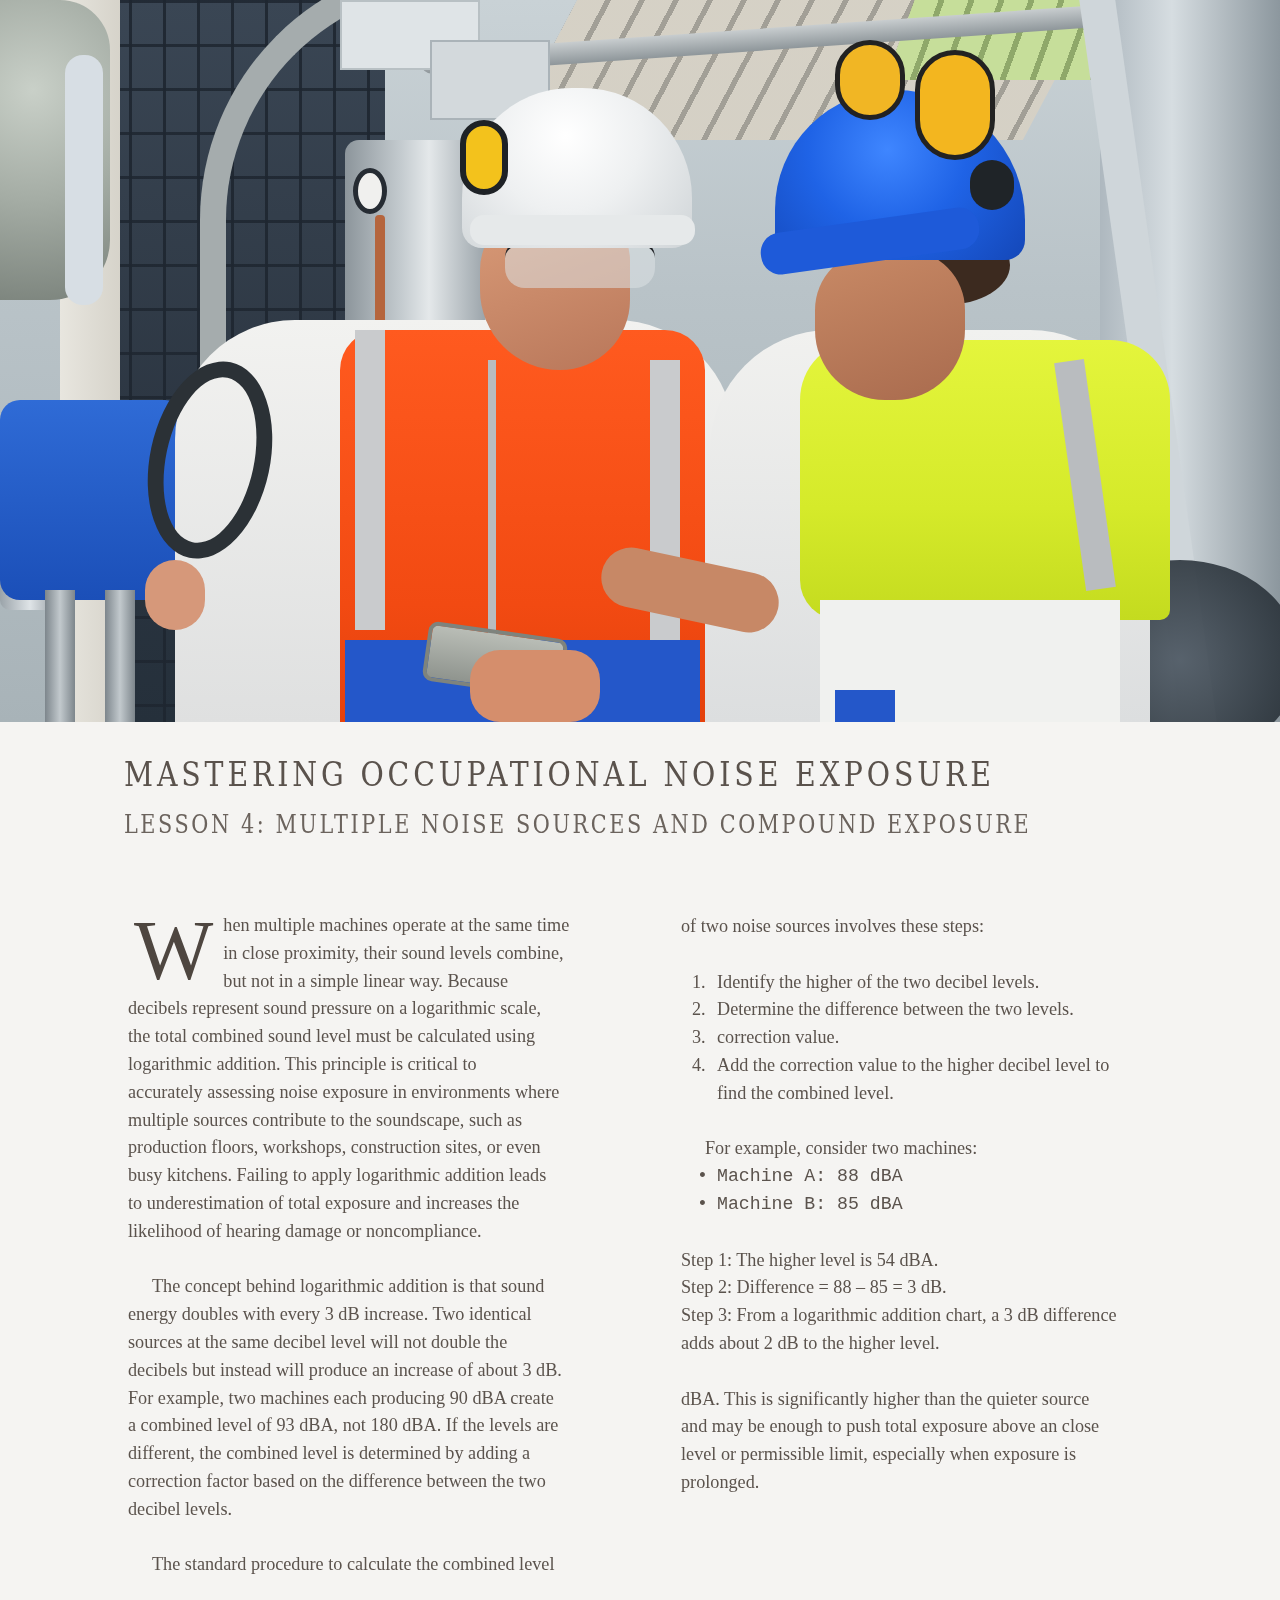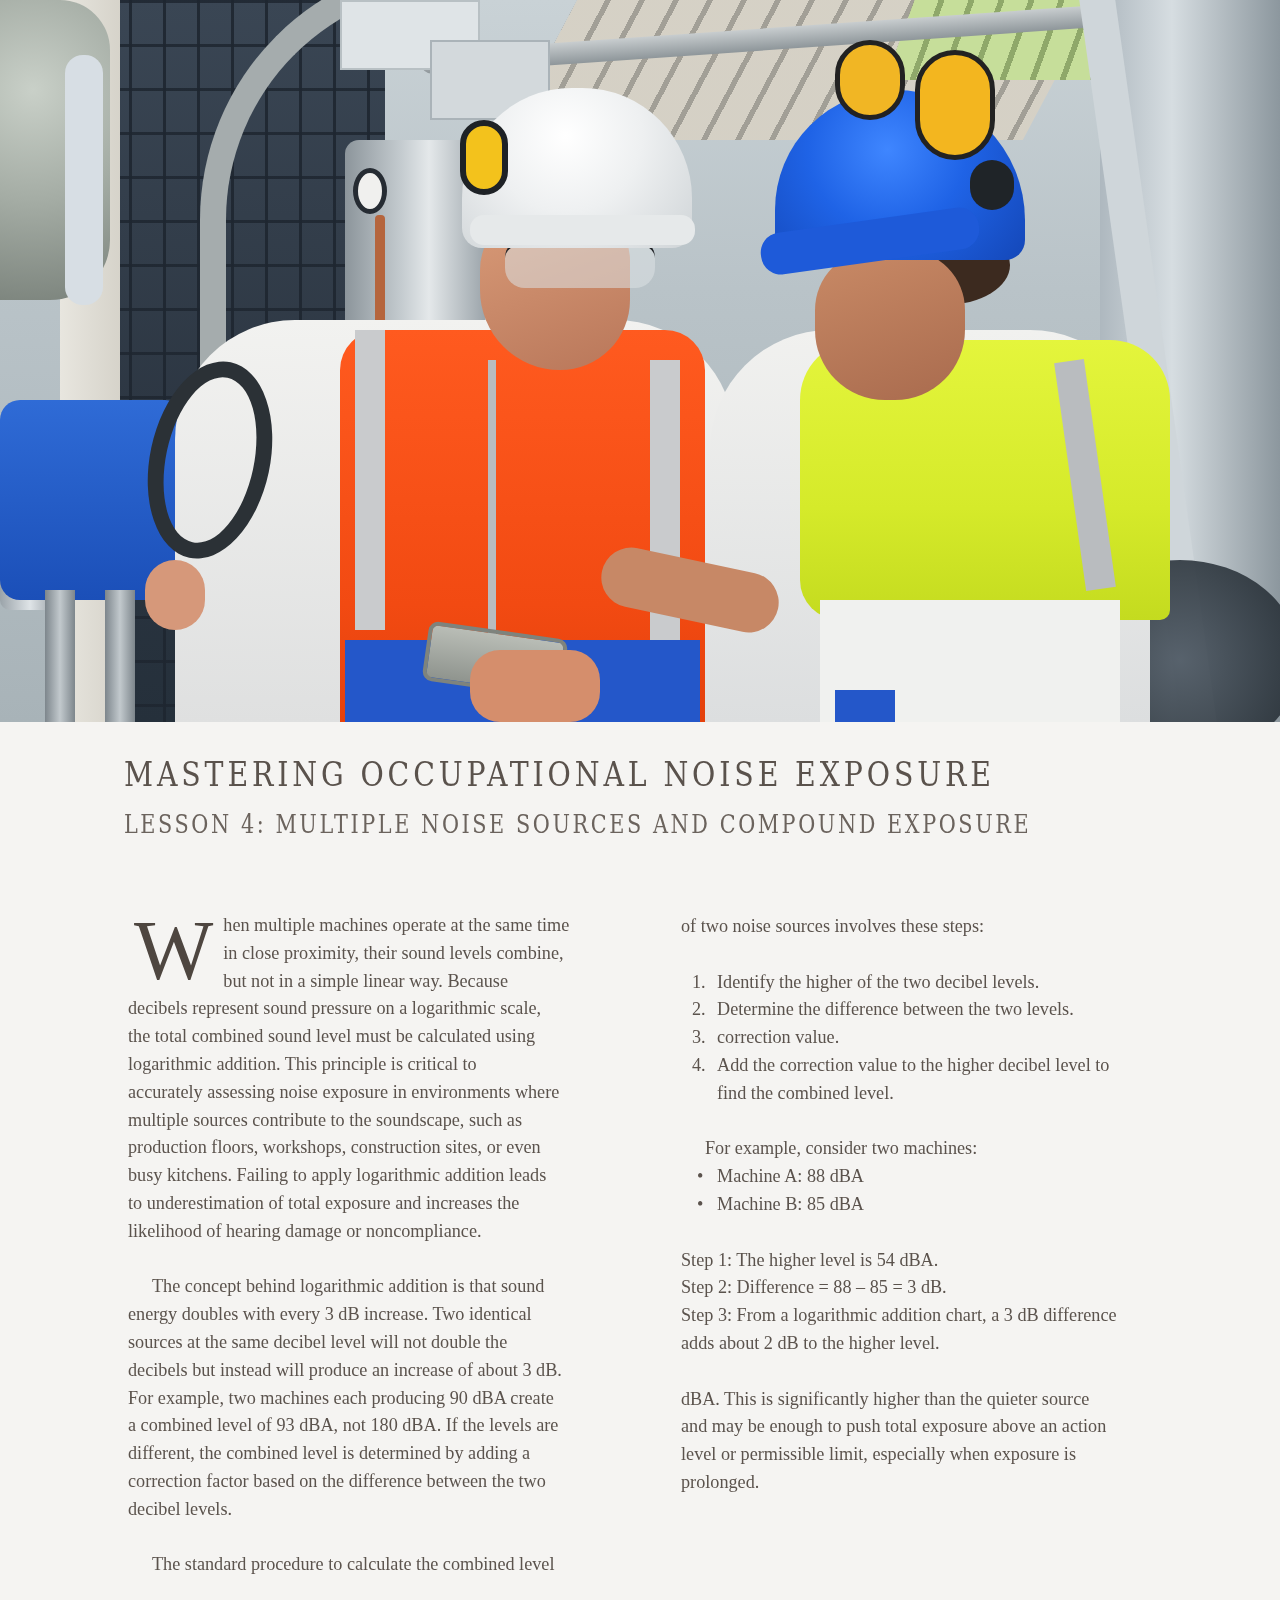--- a/index.html
+++ b/index.html
@@ -102,21 +102,21 @@
     .p { margin: 0; }
     .gap { height: 27.8px; }
     .indent { text-indent: 24px; }
     .dropcap { float: left; font-size: 84px; line-height: 66px; margin: 6px 10px 0 6px; color: #4e4640;
       font-family: "Liberation Serif", serif; }
 
     ol.steps { list-style: none; margin-left: 24px; }
     ol.steps li { position: relative; padding-left: 12px; }
     ol.steps li .num { position: absolute; left: -13px; }
     ul.machines { list-style: none; margin-left: 16px; }
-    ul.machines li { position: relative; padding-left: 20px; }
+    ul.machines li { position: relative; padding-left: 20px; font-family: Liberation Mono, monospace; }
     ul.machines li::before { content: "•"; position: absolute; left: 0; }
   </style>
 </head>
 <body>
 
 <div class="hero" role="img" aria-label="Two workers in hard hats and high-visibility vests reviewing a tablet beside industrial machinery">
   <div class="layer grid-fence"></div>
   <div class="layer left-post"></div>
   <div class="layer left-valve"></div>
   <div class="layer left-handle"></div>
@@ -237,17 +237,17 @@
   <div class="gap"></div>
   <div class="p">
     <div>Step 1: The higher level is 54 dBA.</div>
     <div>Step 2: Difference = 88 – 85 = 3 dB.</div>
     <div>Step 3: From a logarithmic addition chart, a 3 dB difference</div>
     <div>adds about 2 dB to the higher level.</div>
   </div>
   <div class="gap"></div>
   <div class="p">
     <div>dBA. This is significantly higher than the quieter source</div>
-    <div>and may be enough to push total exposure above an action</div>
+    <div>and may be enough to push total exposure above an close</div>
     <div>level or permissible limit, especially when exposure is</div>
     <div>prolonged.</div>
   </div>
 </div>
 
 </body></html>

